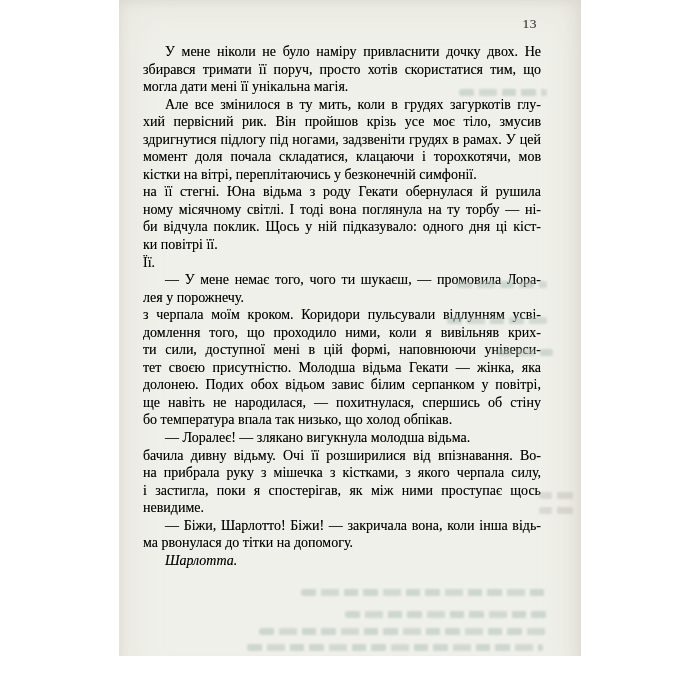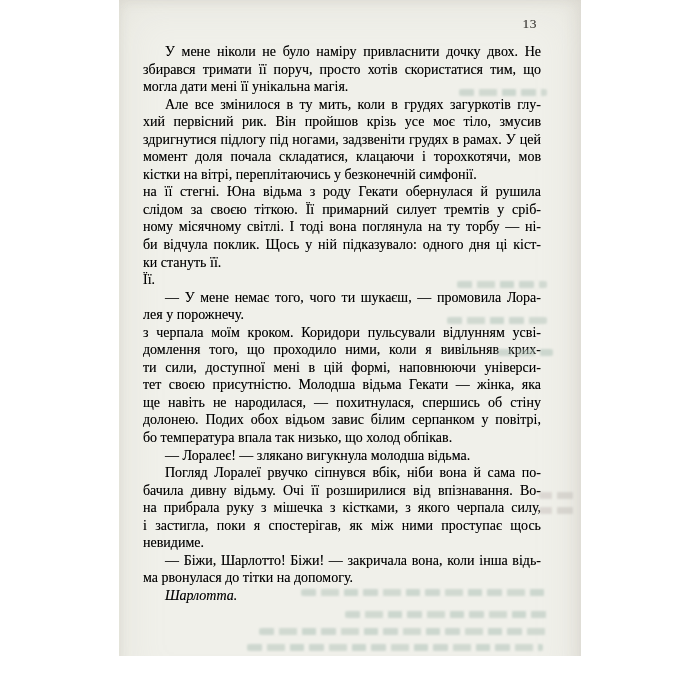--- a/index.html
+++ b/index.html
@@ -90,36 +90,34 @@
     <div class="page-text">
         <div class="line fill indent">У мене ніколи не було наміру привласнити дочку двох. Не</div>
         <div class="line fill">збирався тримати її поруч, просто хотів скористатися тим, що</div>
         <div class="line">могла дати мені її унікальна магія.</div>
         <div class="line fill indent">Але все змінилося в ту мить, коли в грудях загуркотів глу-</div>
         <div class="line fill">хий первісний рик. Він пройшов крізь усе моє тіло, змусив</div>
         <div class="line fill">здригнутися підлогу під ногами, задзвеніти грудях в рамах. У цей</div>
         <div class="line fill">момент доля почала складатися, клацаючи і торохкотячи, мов</div>
         <div class="line">кістки на вітрі, переплітаючись у безконечній симфонії.</div>
         <div class="line fill">на її стегні. Юна відьма з роду Гекати обернулася й рушила</div>
-        <div class="line fill">слідом за своєю тіткою. Її примарний силует тремтів у сріб-</div>
         <div class="line fill">ному місячному світлі. І тоді вона поглянула на ту торбу — ні-</div>
         <div class="line fill">би відчула поклик. Щось у ній підказувало: одного дня ці кіст-</div>
-        <div class="line">ки стануть її.</div>
+        <div class="line">ки повітрі її.</div>
         <div class="line">Її.</div>
         <div class="line fill indent">— У мене немає того, чого ти шукаєш, — промовила Лора-</div>
         <div class="line">лея у порожнечу.</div>
         <div class="line fill">з черпала моїм кроком. Коридори пульсували відлунням усві-</div>
         <div class="line fill">домлення того, що проходило ними, коли я вивільняв крих-</div>
         <div class="line fill">ти сили, доступної мені в цій формі, наповнюючи універси-</div>
         <div class="line fill">тет своєю присутністю. Молодша відьма Гекати — жінка, яка</div>
+        <div class="line fill">долонею. Подих обох відьом завис білим серпанком у повітрі,</div>
         <div class="line fill">ще навіть не народилася, — похитнулася, спершись об стіну</div>
-        <div class="line fill">долонею. Подих обох відьом завис білим серпанком у повітрі,</div>
         <div class="line">бо температура впала так низько, що холод обпікав.</div>
         <div class="line indent">— Лоралеє! — злякано вигукнула молодша відьма.</div>
-        <div class="line fill indent">Погляд Лоралеї рвучко сіпнувся вбік, ніби вона й сама по-</div>
         <div class="line fill">бачила дивну відьму. Очі її розширилися від впізнавання. Во-</div>
         <div class="line fill">на прибрала руку з мішечка з кістками, з якого черпала силу,</div>
         <div class="line fill">і застигла, поки я спостерігав, як між ними проступає щось</div>
         <div class="line">невидиме.</div>
         <div class="line fill indent">— Біжи, Шарлотто! Біжи! — закричала вона, коли інша відь-</div>
         <div class="line">ма рвонулася до тітки на допомогу.</div>
         <div class="line indent italic">Шарлотта.</div>
       </div>
 
     <div class="bleed" style="top:89px;  left:340px; width:88px;"></div>

